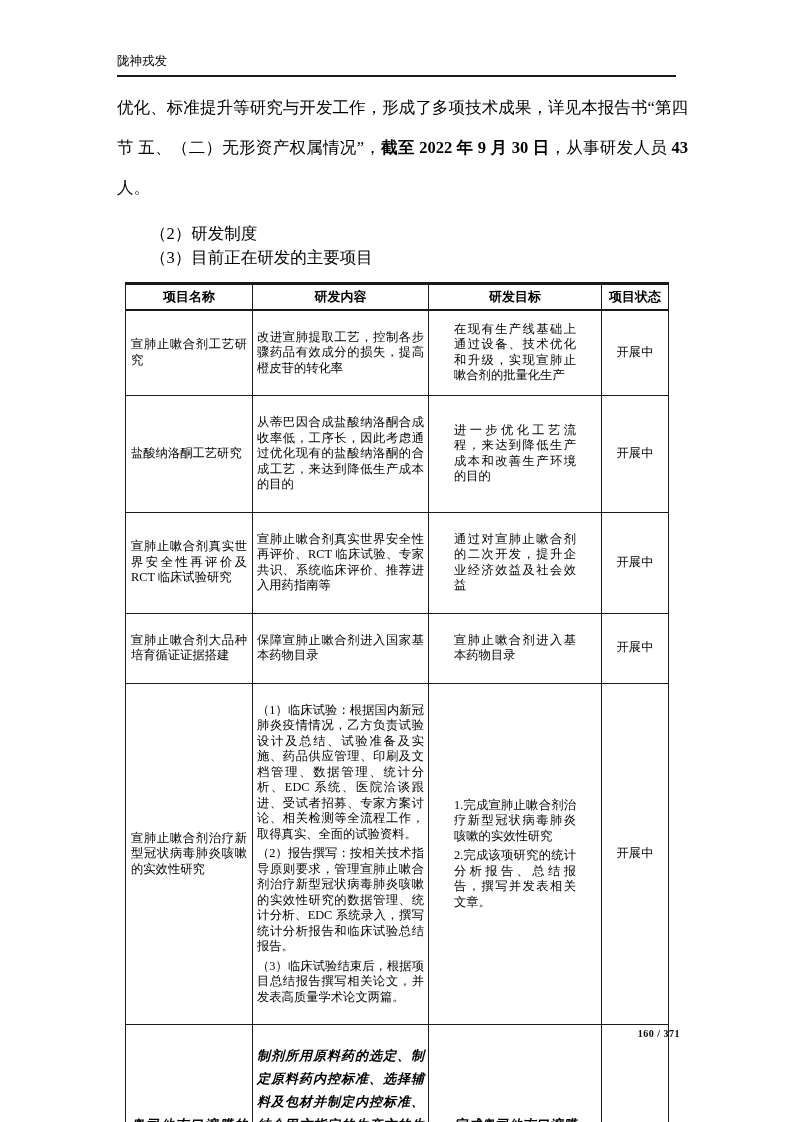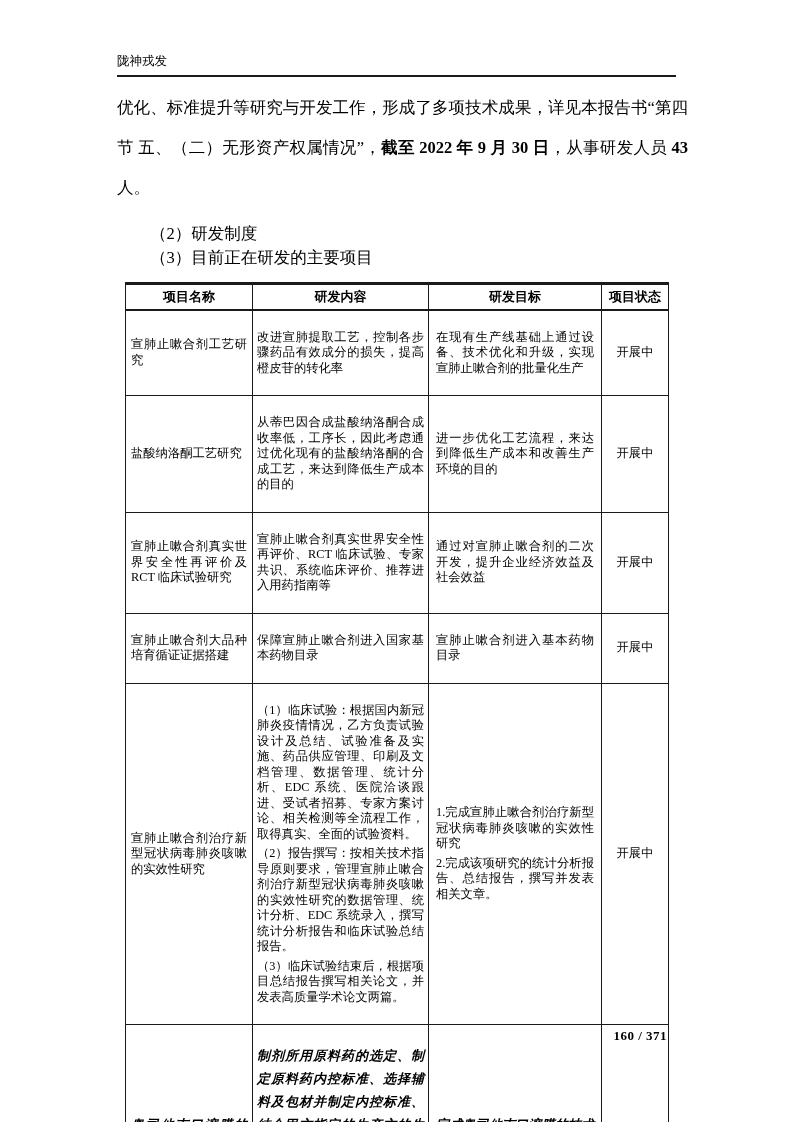--- a/index.html
+++ b/index.html
@@ -44,38 +44,38 @@
     font-size:12.3px; line-height:15.5px;
   }
   table.rd-table { border:1px solid #1a1a1a; border-top:3px solid #1a1a1a; border-bottom:3px solid #1a1a1a; }
   .rd-table th, .rd-table td { border:1px solid #1a1a1a; vertical-align:middle; }
   .rd-table thead th {
     height:26px; font-size:13px; font-weight:bold; text-align:center;
     border-bottom:2px solid #1a1a1a;
   }
   .c-name   { text-align:justify; text-justify:inter-ideograph; padding:2px 5px; }
   .c-content{ text-align:justify; text-justify:inter-ideograph; padding:19px 4px; }
-  .c-goal   { text-align:justify; text-justify:inter-ideograph; padding:2px 7px; }
+  .c-goal   { text-align:justify; text-justify:inter-ideograph; padding:2px 25px; }
   .c-status { text-align:center; }
   .cell-par + .cell-par { margin-top:4px; }
   tr.r1 { height:64px; }
   tr.r2 { height:61px; }
   tr.r3 { height:36px; }
   tr.r4 { height:63px; }
   tr.r5 { height:31px; }
   tr.r6 { height:280px; }
   tr.r7 { height:95px; }
   tr.emph td {
     font-weight:bold; font-style:italic;
     font-size:13px; line-height:23px;
   }
   
   .page-number {
-    position:absolute; right:126px; top:1028px;
-    font-size:13px; font-weight:bold; letter-spacing:0.5px;
+    position:absolute; right:113px; top:1028px;
+    font-size:10px; font-weight:bold; letter-spacing:0.5px;
   }
 </style>
 </head>
 <body>
 
 <div class="page">
 
   <div class="doc-header">
     <span>陇神戎发</span>
   </div>

